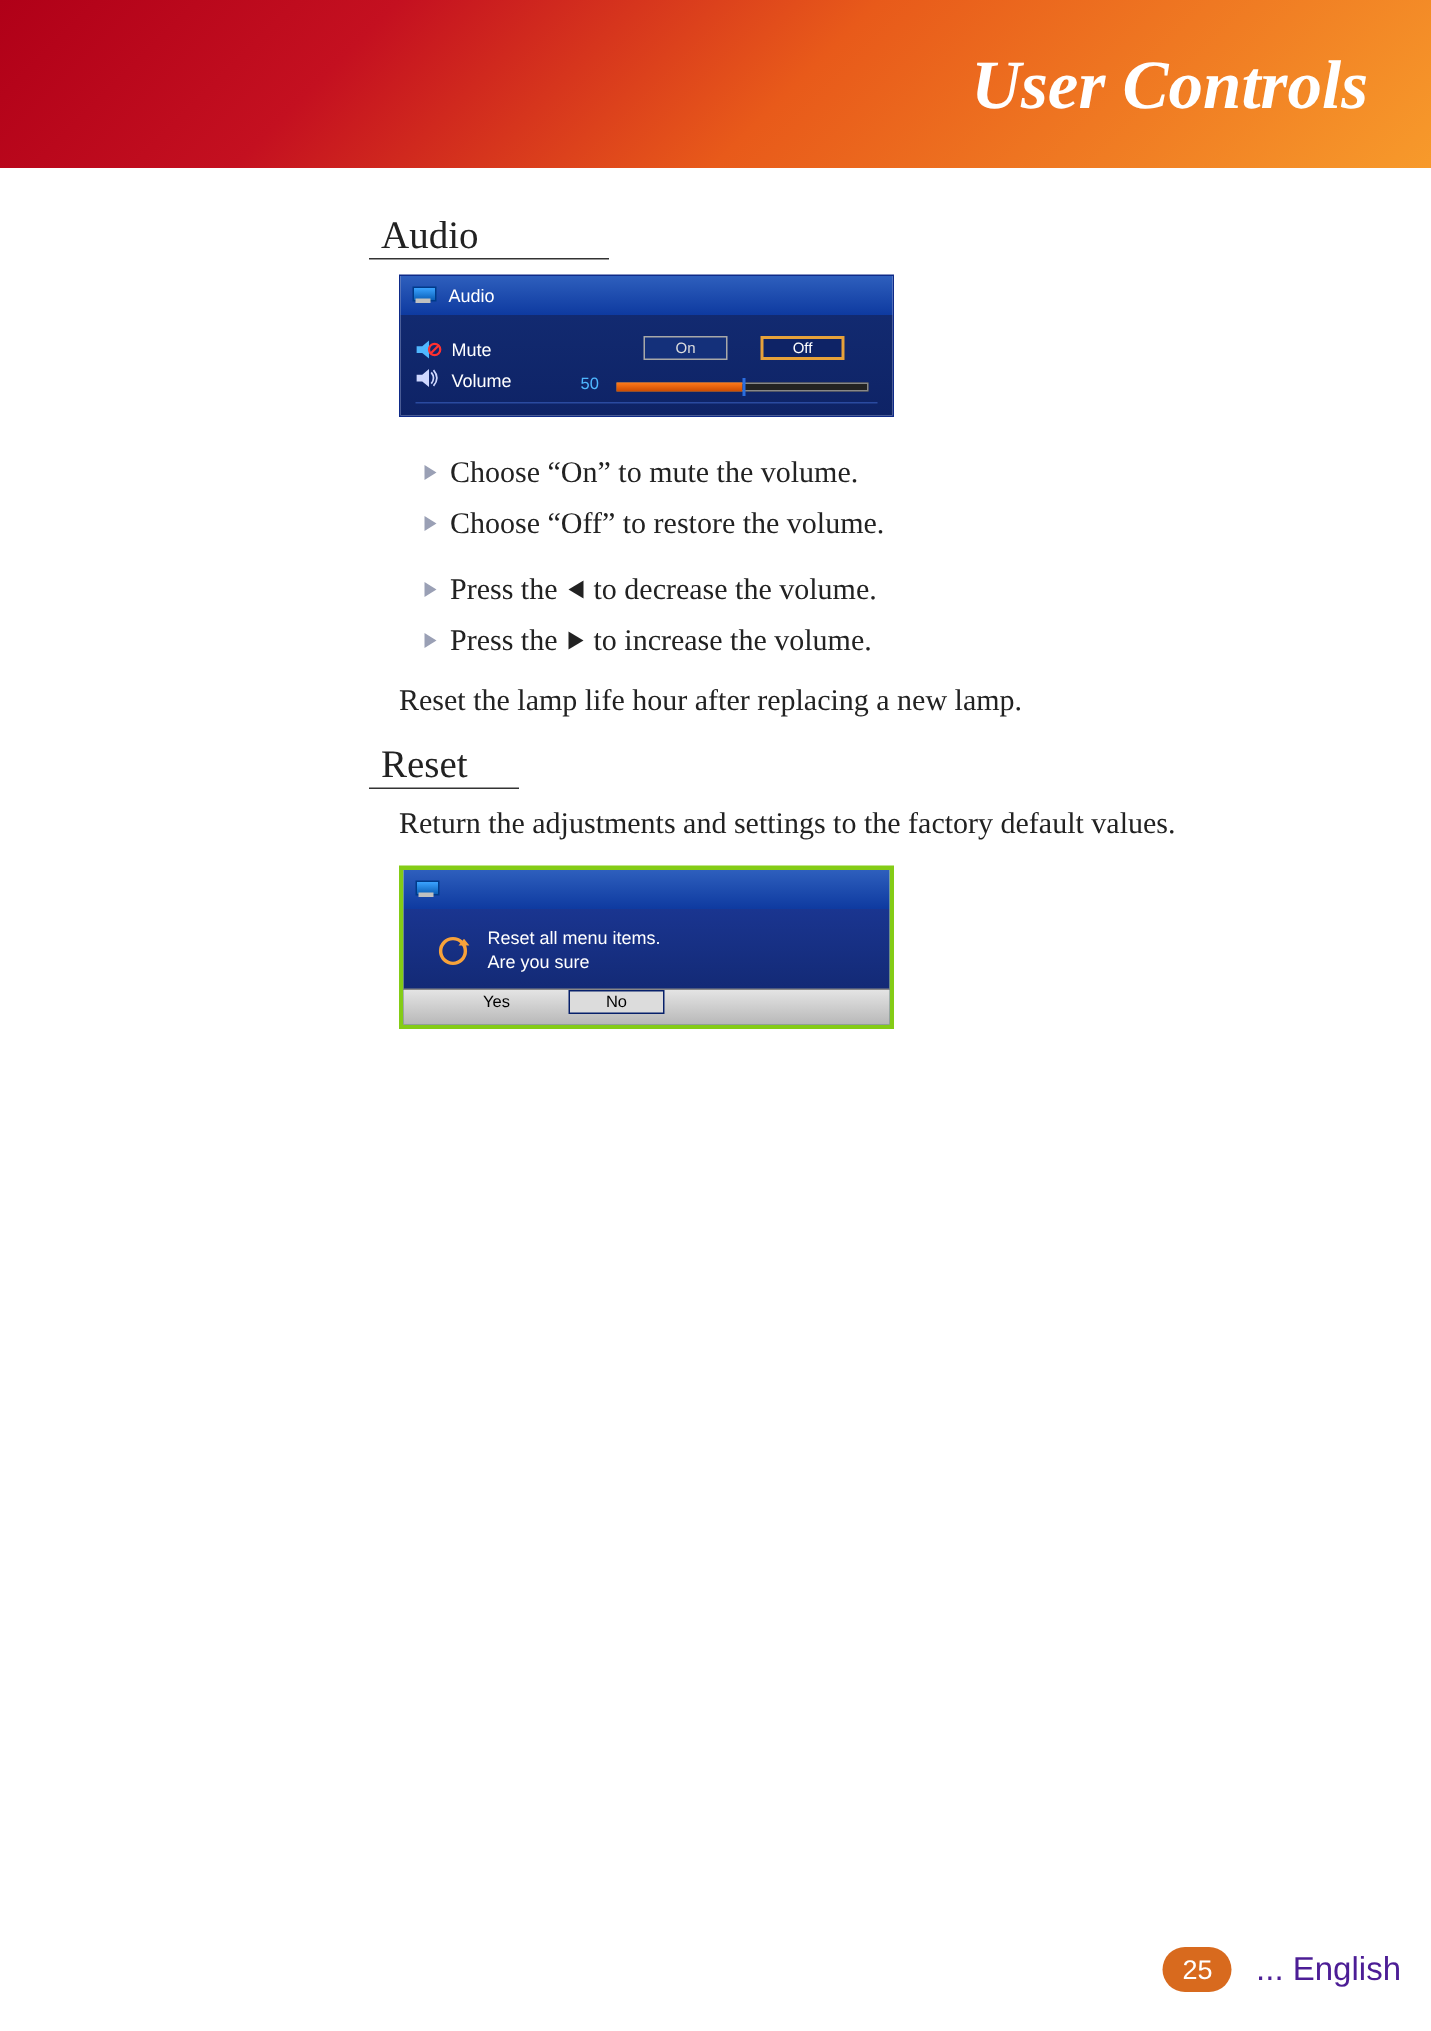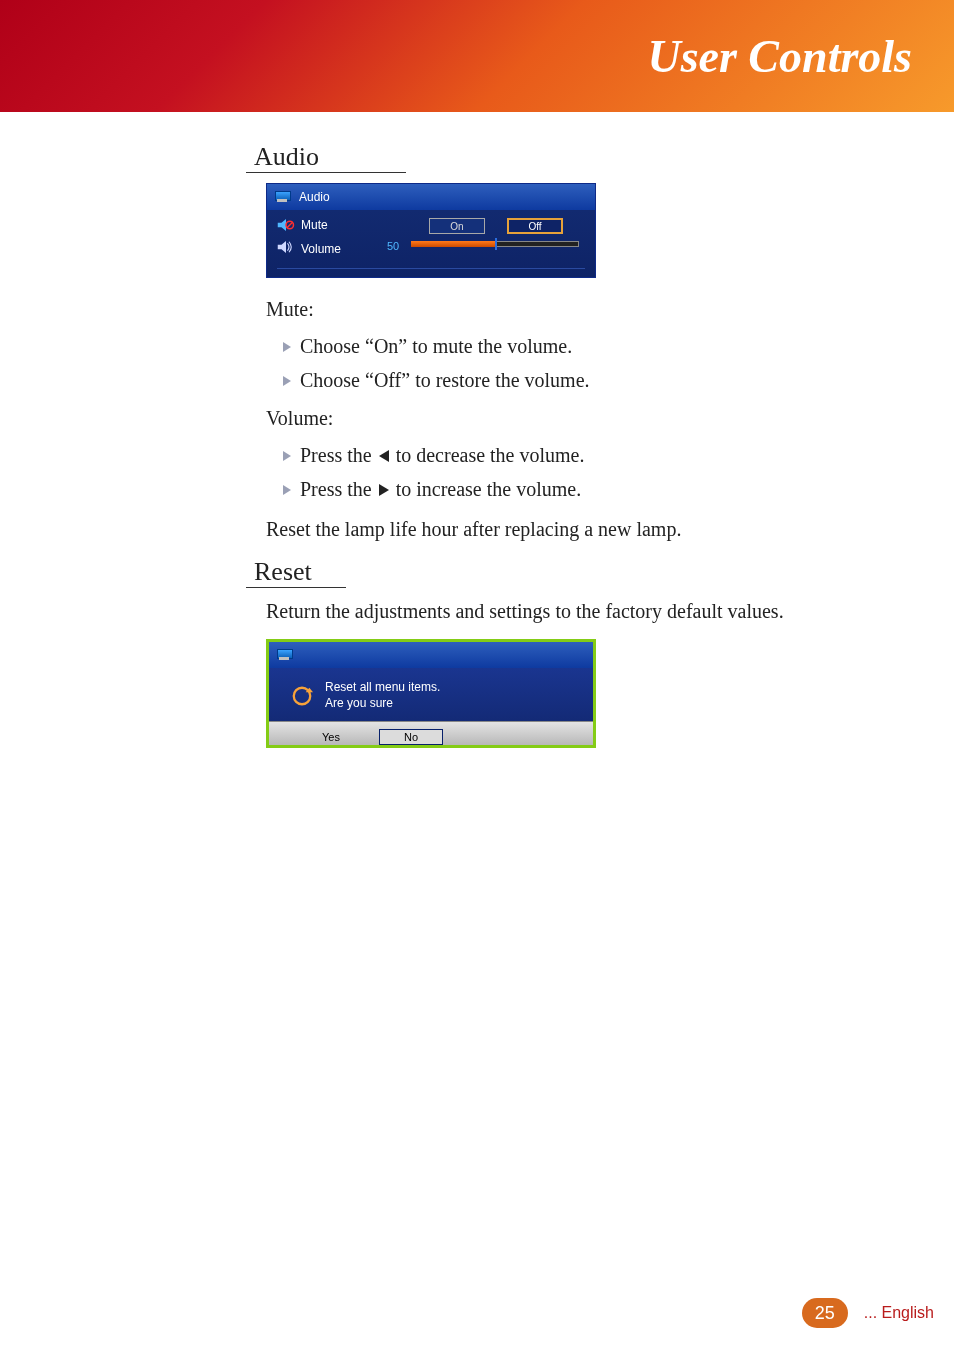--- a/index.html
+++ b/index.html
@@ -73,21 +73,21 @@
     position: absolute; left:2px; top:8px; width:10px; height:3px;
     background:#c0c0c0;
   }
   .osd-body-audio {
     background: linear-gradient(to bottom, #122a70 0%, #0e2366 100%);
     padding: 8px 10px;
     color: #fff;
     font-family: Arial, Helvetica, sans-serif;
     font-size: 12px;
   }
-  .osd-row { display: flex; align-items: flex-start; height: 22px; }
+  .osd-row { display: flex; align-items: flex-end; height: 22px; }
   .osd-row .lbl { width: 90px; display: flex; align-items: center; gap: 6px; }
   .mute-icon { display:inline-flex; align-items:center; }
   .mute-icon svg { width:18px; height:14px; }
   .vol-icon svg { width:18px; height:14px; }
   .toggle-group { display:flex; align-items:center; gap:0; margin-left:40px; }
   .toggle { width:56px; height:16px; border:1px solid #a8a8a8; font-size:10px; display:flex; align-items:center; justify-content:center; background:#0e2366; color:#ddd;margin-left:22px; }
   .toggle.on { background:#14307a; }
   .toggle.sel { background:#0e2366; border:2px solid #e7a23a; color:#fff; }
   .volnum { color:#4fb7ff; width:24px; margin-left:20px; font-size:11px; }
   .volbar { flex:1; height:8px; position:relative; margin-right:6px; max-width:168px; }
@@ -130,21 +130,21 @@
     background: linear-gradient(to bottom, #1a3590 0%, #10256a 100%);
     padding: 12px 10px 4px 10px;
     color:#fff;
     font-family: Arial, Helvetica, sans-serif;
     font-size:12px;
   }
   .reset-msg-row { display:flex; align-items:center; gap:12px; margin-bottom:10px; margin-left:12px; }
   .reset-msg-row .ricon { width:22px; height:22px; }
   .reset-msg-row .msg { line-height:1.3; }
   .reset-btn-row {
-    display:flex; align-items:flex-end; gap:16px;
+    display:flex; align-items:flex-start; gap:16px;
     background: linear-gradient(to bottom, #e4e4e4, #b8b8b8);
     height:24px;
     border-top:1px solid #888;
     margin: 0 -10px -4px -10px;
     padding-left:30px;
     color:#000;
     font-size:11px;
   }
   .reset-btn-row .btn {
     width:64px; height:16px; display:flex; align-items:center; justify-content:center;
@@ -163,23 +163,23 @@
   .page-badge {
     width:46px; height:30px;
     background:#d86a1e;
     border-radius:15px 15px 15px 15px;
     display:flex; align-items:center; justify-content:center;
     color:#fff;
     font-family: Arial, sans-serif;
     font-size:18px;
   }
   .footer .lang {
-    color: #b91c1c;
+    color: #4c1d95;
     font-family: Arial, Helvetica, sans-serif;
-    font-size: 16px;
+    font-size: 22px;
   }
 </style>
 </head>
 <body>
 
 <div class="header-banner">
   <h1>User Controls</h1>
 </div>
 
 <div class="content">
@@ -224,37 +224,35 @@
         <span class="volnum">50</span>
         <span class="volbar">
           <span class="track"></span>
             <span class="fill"></span>
             <span class="tick"></span>
         </span>
       </div>
     </div>
   </div>
 
-  <div class="sub-head">Mute:</div>
   <div class="bullet-list">
     <div class="bullet-item">
       <span class="arrow-bullet"><svg viewBox="0 0 10 12">
             <polygon points="1,1 9,6 1,11" fill="#9aa0b5"></polygon>
           </svg></span>
       <span>Choose “On” to mute the volume.</span>
     </div>
     <div class="bullet-item">
       <span class="arrow-bullet"><svg viewBox="0 0 10 12">
             <polygon points="1,1 9,6 1,11" fill="#9aa0b5"></polygon>
           </svg></span>
       <span>Choose “Off” to restore the volume.</span>
     </div>
   </div>
 
-  <div class="sub-head">Volume:</div>
   <div class="bullet-list">
     <div class="bullet-item">
       <span class="arrow-bullet"><svg viewBox="0 0 10 12">
             <polygon points="1,1 9,6 1,11" fill="#9aa0b5"></polygon>
           </svg></span>
       <span>
         <span>Press the </span>
         <span class="inline-tri-left"><svg viewBox="0 0 14 14">
               <polygon points="12,1 2,7 12,13" fill="#222"></polygon>
             </svg></span>

